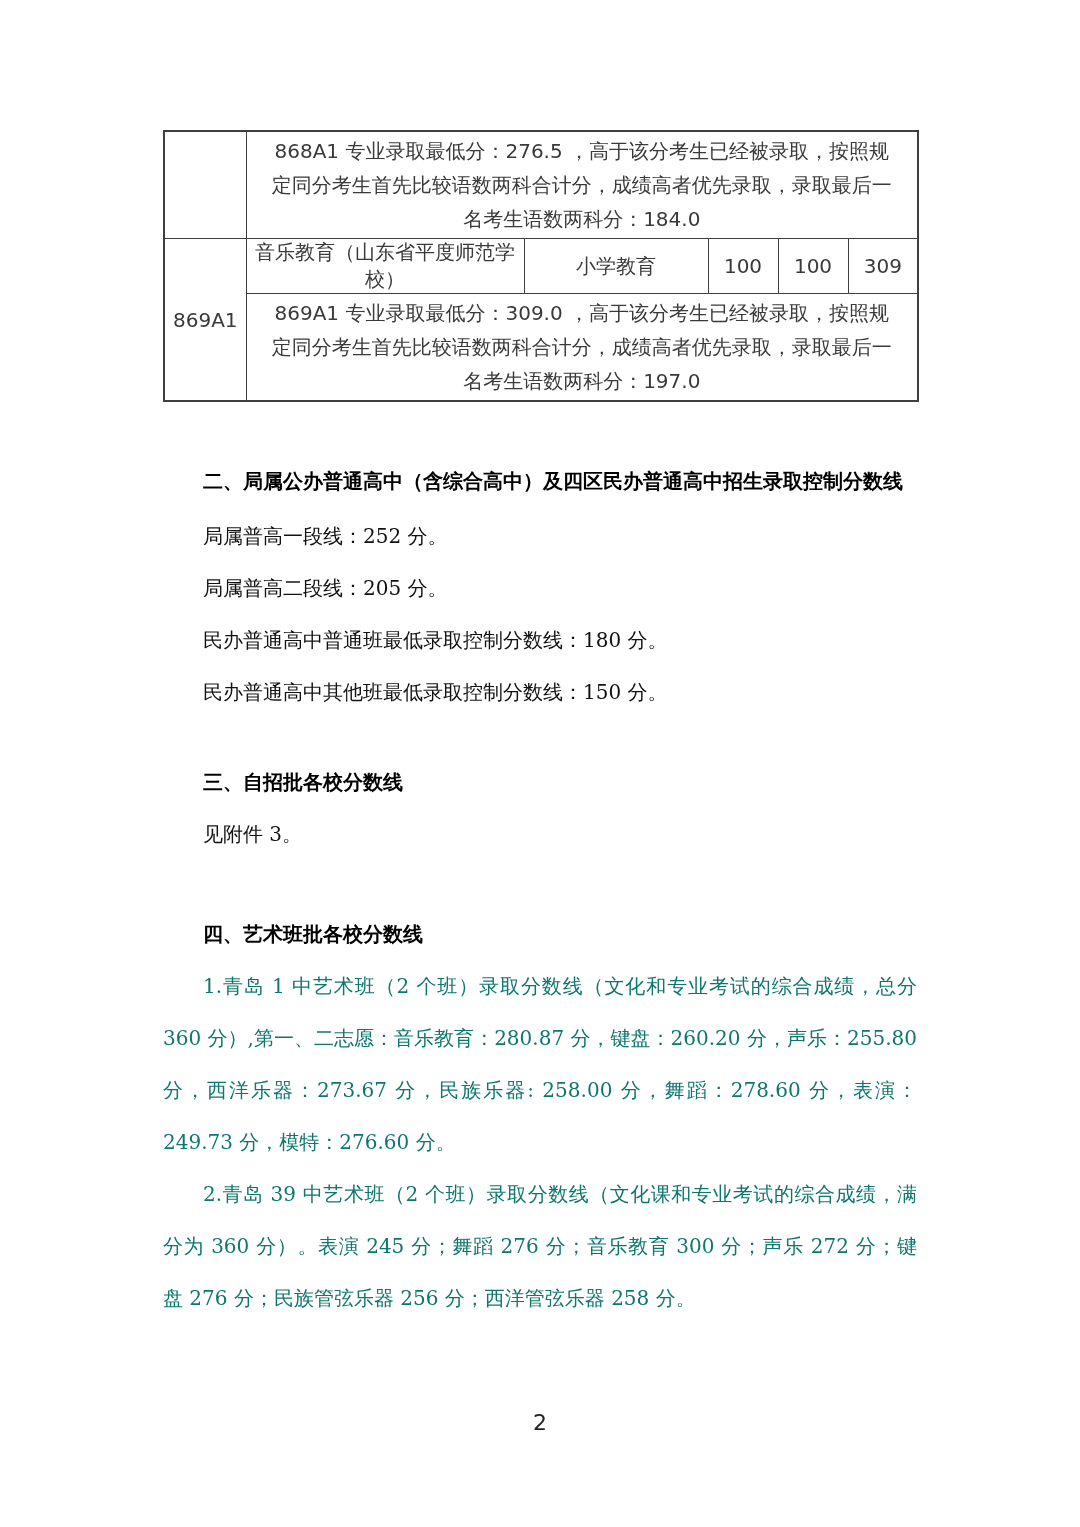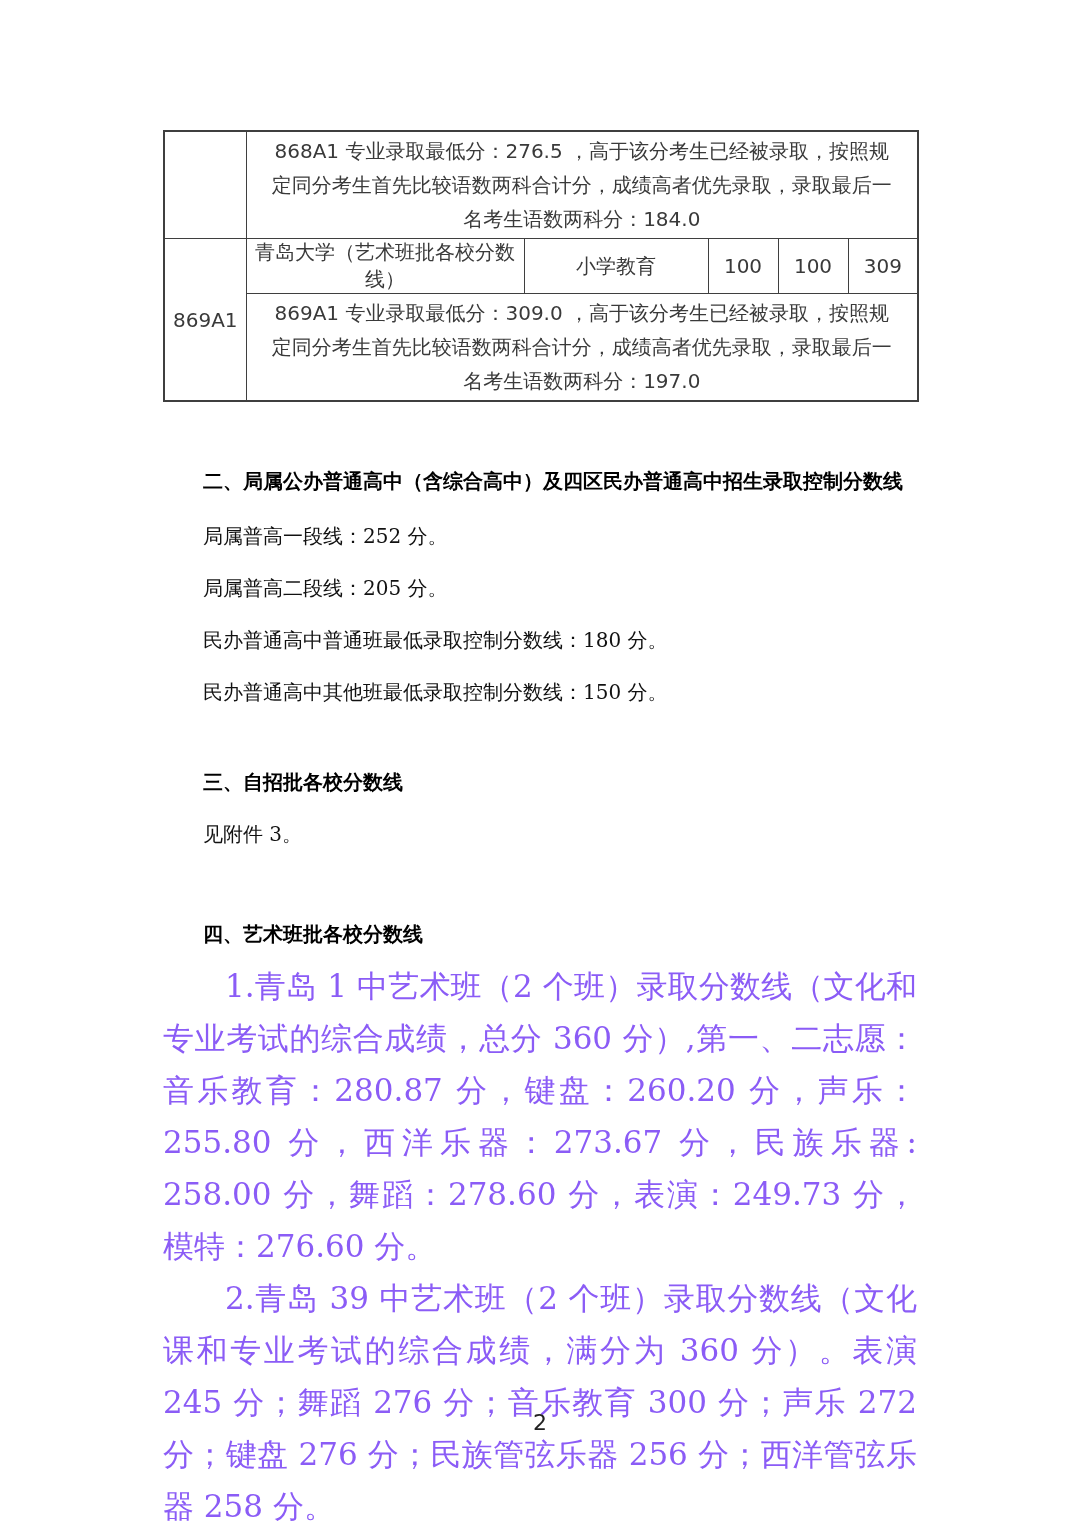--- a/index.html
+++ b/index.html
@@ -50,25 +50,25 @@
   .heading.h2 { margin-top: 50px; }
   .heading.h3 { margin-top: 38px; line-height: 52px; }
   .heading.h4 { margin-top: 48px; line-height: 52px; }
   .bodyline {
     font-size: 20px;
     line-height: 52px;
     text-indent: 2em;
     color: #111111;
   }
   .para {
-    font-size: 31px;
+    font-size: 20px;
     line-height: 52px;
     text-indent: 2em;
     text-align: justify;
-    color: #8b5cf6;
+    color: #0f766e;
   }
   .page-number {
     position: absolute;
     left: 0;
     right: 0;
     top: 1410px;
     text-align: center;
     font-size: 22px;
     color: #222222;
     font-family: "DejaVu Sans", "Liberation Sans", sans-serif;
@@ -88,21 +88,21 @@
       <col style="width:70px">
       <col style="width:70px">
     </colgroup>
     <tbody>
       <tr>
         <td class="code-cell"></td>
         <td class="note-cell" colspan="5">868A1 专业录取最低分：276.5 ，高于该分考生已经被录取，按照规定同分考生首先比较语数两科合计分，成绩高者优先录取，录取最后一名考生语数两科分：184.0</td>
       </tr>
       <tr class="data-row">
         <td class="code-cell" rowspan="2">869A1</td>
-        <td>青岛大学（艺术班批各校分数线）</td>
+        <td>音乐教育（山东省平度师范学校）</td>
         <td>小学教育</td>
         <td>100</td>
         <td>100</td>
         <td>309</td>
       </tr>
       <tr>
         <td class="note-cell" colspan="5">869A1 专业录取最低分：309.0 ，高于该分考生已经被录取，按照规定同分考生首先比较语数两科合计分，成绩高者优先录取，录取最后一名考生语数两科分：197.0</td>
       </tr>
     </tbody>
   </table>

